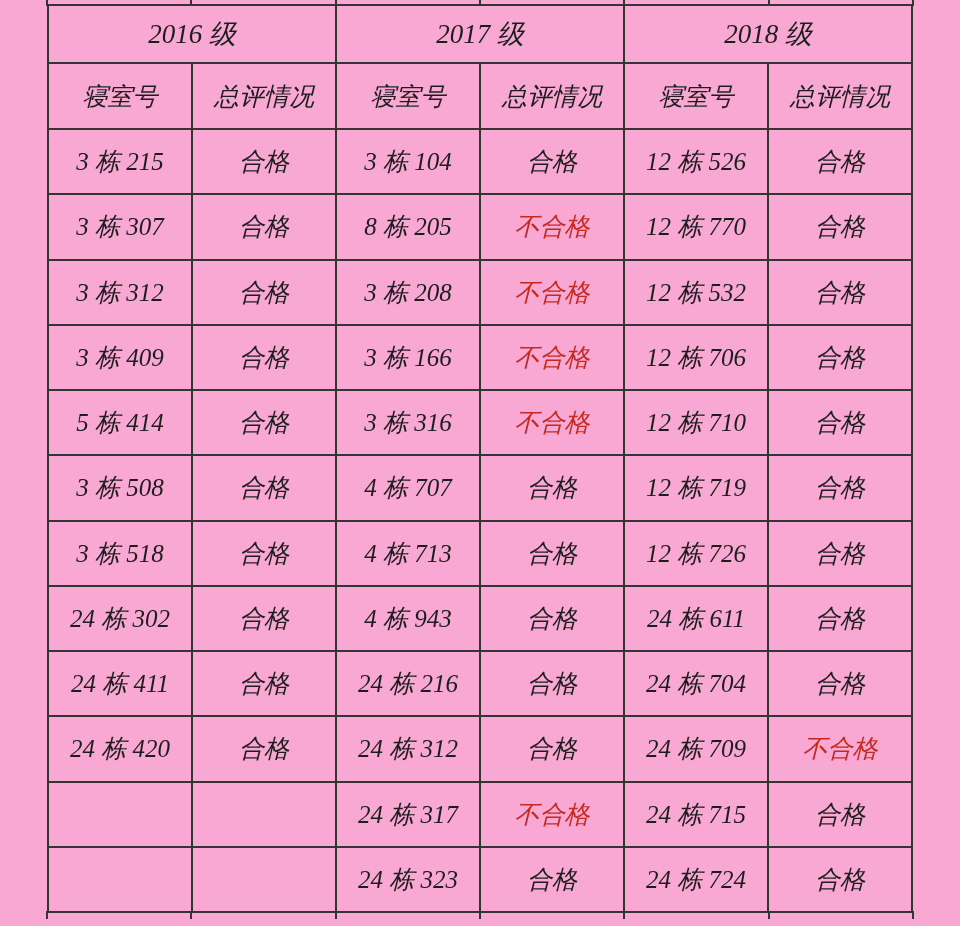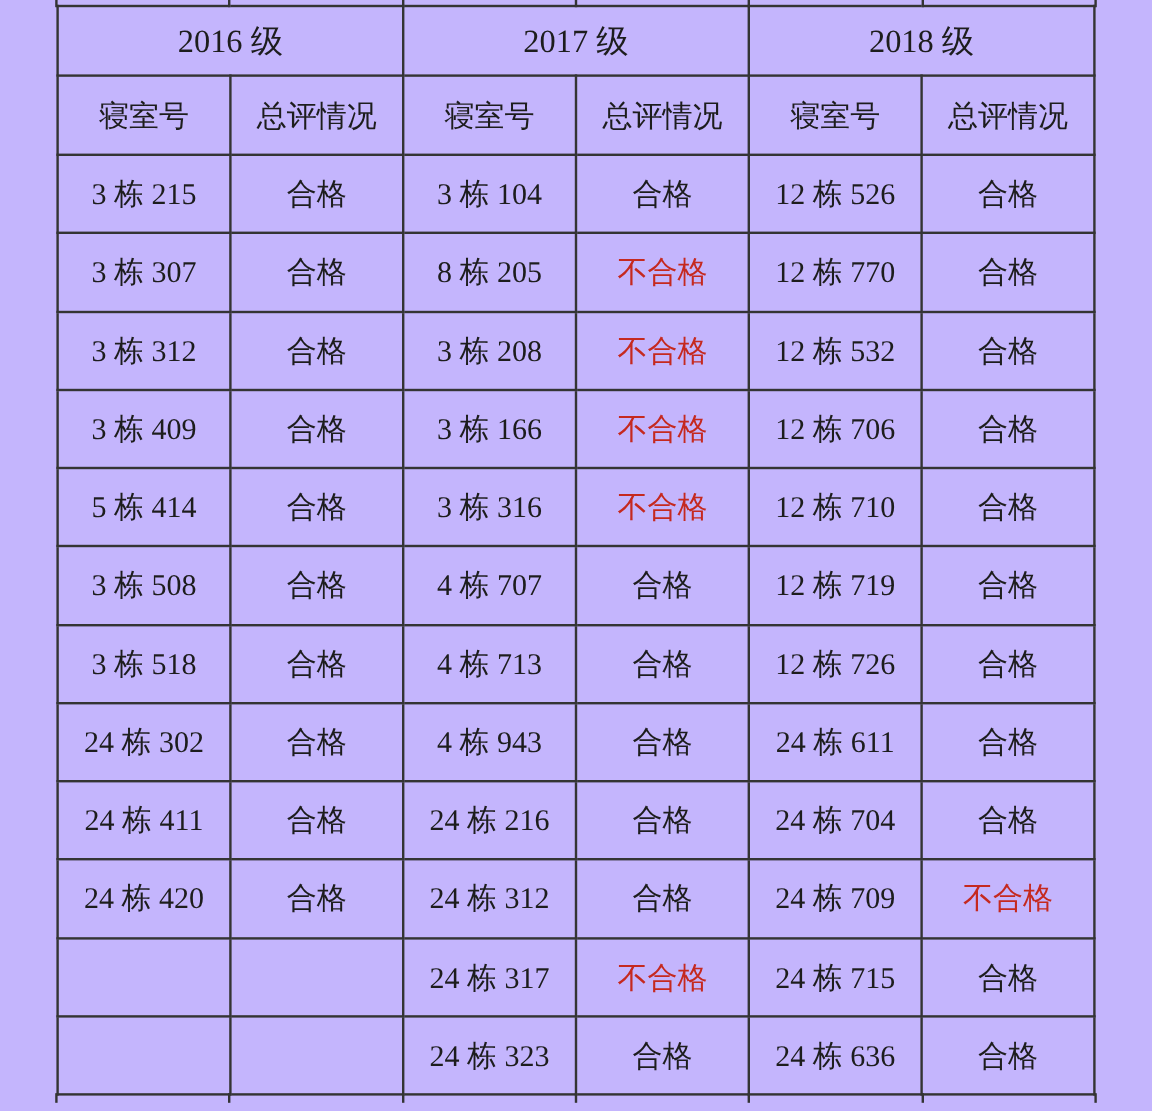--- a/index.html
+++ b/index.html
@@ -4,23 +4,24 @@
 <style>
   html, body {
     margin: 0;
     padding: 0;
     background: #ffffff;
   }
   .sheet {
     position: relative;
     width: 960px;
     height: 926px;
-    background: #c4b5fd;
+    background: #f9a8d4;
     overflow: hidden;
     font-family: "Liberation Serif", "DejaVu Serif", serif;
+    font-style: italic;
   }
   table.grid {
     position: absolute;
     left: 47px;
     top: 4px;
     width: 866px;
     height: 909px;
     border-collapse: collapse;
     table-layout: fixed;
   }
@@ -170,21 +171,21 @@
           <td>24 栋 317</td>
           <td class="status-fail">不合格</td>
           <td>24 栋 715</td>
           <td>合格</td>
         </tr>
         <tr>
           <td></td>
           <td></td>
           <td>24 栋 323</td>
           <td>合格</td>
-          <td>24 栋 636</td>
+          <td>24 栋 724</td>
           <td>合格</td>
         </tr>
       </tbody>
   </table>
 <div class="overshoot" style="left: 46px; top: 0px; height: 6px;"></div>
     <div class="overshoot" style="left: 46px; top: 911px; height: 8px;"></div>
     <div class="overshoot" style="left: 190px; top: 0px; height: 6px;"></div>
     <div class="overshoot" style="left: 190px; top: 911px; height: 8px;"></div>
     <div class="overshoot" style="left: 335px; top: 0px; height: 6px;"></div>
     <div class="overshoot" style="left: 335px; top: 911px; height: 8px;"></div>

